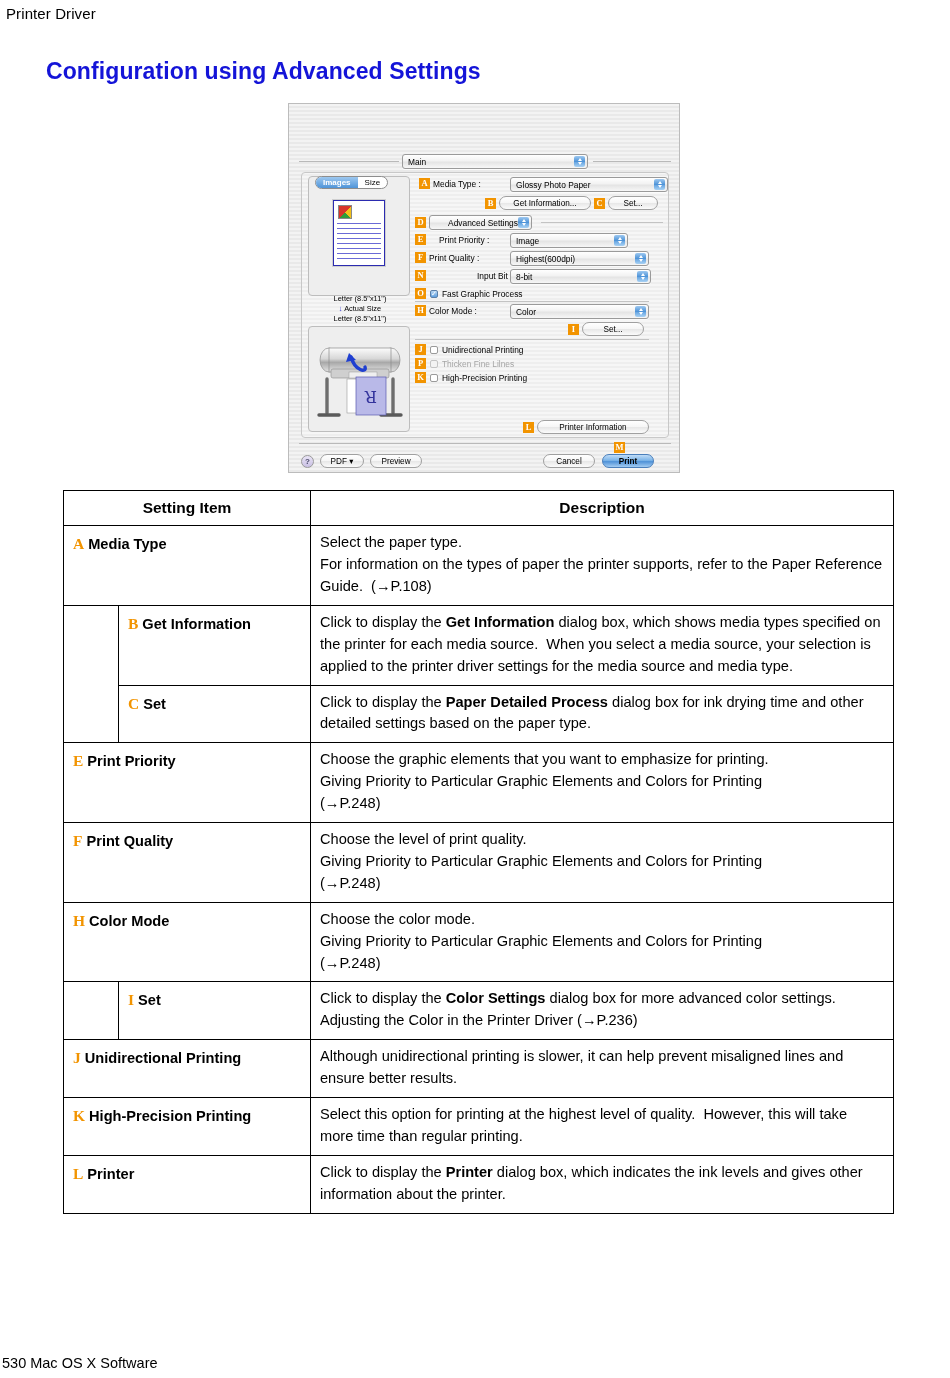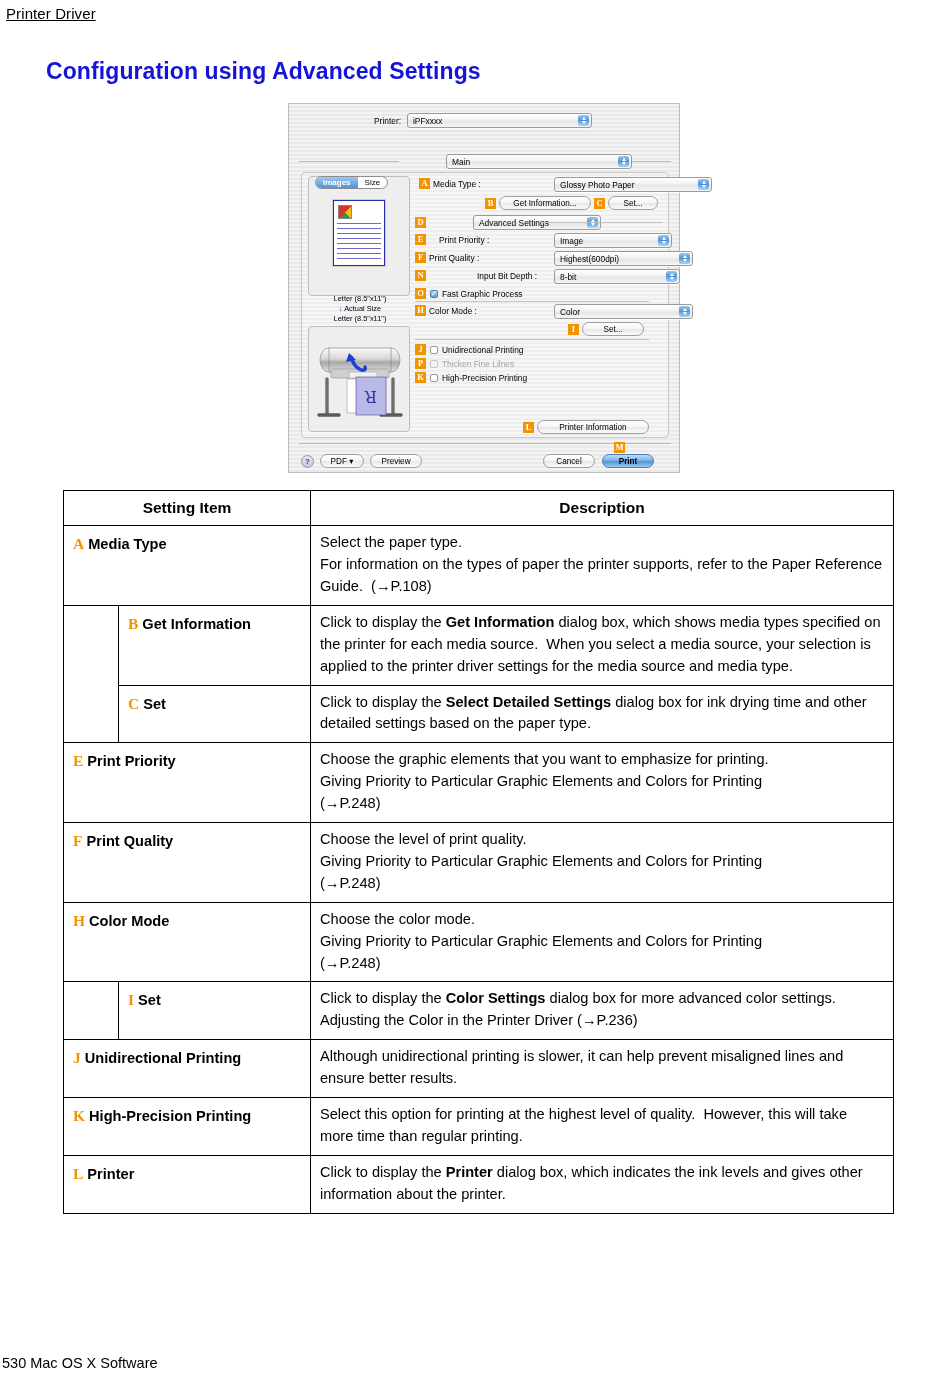--- a/index.html
+++ b/index.html
@@ -9,21 +9,21 @@
     background:#ffffff;
     font-family:"Liberation Sans", sans-serif;
     color:#000;
     position:relative;
     overflow:hidden;
   }
 
   
   .running-head{
     position:absolute; left:6px; top:5px;
-    font-size:15px; letter-spacing:.1px;text-decoration:underline;
+    font-size:15px; letter-spacing:.1px;
   }
 
   
   .page-title{
     position:absolute; left:46px; top:58px;
     font-size:23px; font-weight:bold; color:#1414d8;
     letter-spacing:.1px;
   }
 
   
@@ -46,21 +46,20 @@
     height:15px;
     border:1px solid #9a9a9a;
     border-radius:3px;
     background:linear-gradient(to bottom,#ffffff 0%,#f2f2f2 45%,#e4e4e4 55%,#f7f7f7 100%);
     display:flex; align-items:center;
     padding-left:5px;
     font-size:8.4px;
     box-shadow:0 1px 0 rgba(255,255,255,.7);
     white-space:nowrap;
     overflow:hidden;
-    margin-left:44px;
   }
   .popup .arrows{
     position:absolute; right:2px; top:1px; bottom:1px; width:11px;
     border-radius:2px;
     background:linear-gradient(to bottom,#9dc8f0 0%,#4f94d8 50%,#5fa0e0 51%,#a9d2f4 100%);
     display:flex; flex-direction:column; align-items:center; justify-content:center;
     gap:1px;
   }
   .popup .arrows i{
     display:block; width:0; height:0;
@@ -191,30 +190,20 @@
 </style>
 </head>
 <body>
 
 <div class="running-head">Printer Driver</div>
 
 <div class="page-title">Configuration using Advanced Settings</div>
 
 <div class="dialog">
 
-  <div class="dlg-row" style="position:absolute;left:0;top:9px;width:100%;">
-    <div class="lbl-right" style="width:112px;">Printer:</div>
-    <div class="popup" style="width:185px;margin-left:6px;">
-      <span>iPFxxxx</span>
-      <span class="arrows">
-          <i class="up"></i>
-          <i class="dn"></i>
-        </span>
-    </div>
-  </div>
 
 
   <div style="position:absolute;left:10px;top:57px;width:100px;height:1px;background:#b9b9b9;"></div>
   <div style="position:absolute;left:304px;top:57px;width:78px;height:1px;background:#b9b9b9;"></div>
   <div class="popup" style="position:absolute;left:113px;top:50px;width:186px;">
     <span>Main</span>
     <span class="arrows">
         <i class="up"></i>
         <i class="dn"></i>
       </span>
@@ -276,21 +265,21 @@
 
   <div style="position:absolute;left:196px;top:92px;display:flex;align-items:center;gap:3px;">
     <span class="badge">B</span>
     <span class="btn" style="width:92px;">Get Information...</span>
     <span class="badge">C</span>
     <span class="btn" style="width:50px;">Set...</span>
   </div>
 
   <div style="position:absolute;left:126px;top:111px;display:flex;align-items:center;gap:3px;">
     <span class="badge">D</span>
-    <span class="popup" style="width:128px;">
+    <span class="popup" style="width:103px;justify-content:center;">
       <span>Advanced Settings</span>
       <span class="arrows">
           <i class="up"></i>
           <i class="dn"></i>
         </span>
     </span>
   </div>
   <div style="position:absolute;left:252px;top:118px;width:122px;height:1px;background:#c3c3c3;"></div>
 
   <div style="position:absolute;left:126px;top:130px;display:flex;align-items:center;">
@@ -314,21 +303,21 @@
     <span class="arrows">
         <i class="up"></i>
         <i class="dn"></i>
       </span>
   </div>
 
   <div style="position:absolute;left:126px;top:166px;display:flex;align-items:center;">
     <span class="badge">N</span>
     <span style="margin-left:3px;padding-left:48px;">Input Bit Depth :</span>
   </div>
-  <div class="popup" style="position:absolute;left:221px;top:165px;width:126px;">
+  <div class="popup" style="position:absolute;left:221px;top:165px;width:141px;">
     <span>8-bit</span>
     <span class="arrows">
         <i class="up"></i>
         <i class="dn"></i>
       </span>
   </div>
 
   <div style="position:absolute;left:126px;top:184px;display:flex;align-items:center;">
     <span class="badge">O</span>
     <span style="margin-left:4px;width:8px;height:8px;border:1px solid #5a7fa8;border-radius:2px;background:linear-gradient(to bottom,#b9d8f4,#5e9ede);display:inline-flex;align-items:center;justify-content:center;color:#fff;font-size:7px;line-height:1;">✓</span>
@@ -404,21 +393,21 @@
         <td class="item" colspan="2"><span class="ltr">A</span>Media Type</td>
         <td class="desc">Select the paper type.<br>For information on the types of paper the printer supports, refer to the Paper Reference Guide.&nbsp; (→P.108)</td>
       </tr>
       <tr>
         <td class="spacer" rowspan="2"></td>
         <td class="item indent"><span class="ltr">B</span>Get Information</td>
         <td class="desc">Click to display the <b>Get Information</b> dialog box, which shows media types specified on the printer for each media source.&nbsp; When you select a media source, your selection is applied to the printer driver settings for the media source and media type.</td>
       </tr>
       <tr>
         <td class="item indent"><span class="ltr">C</span>Set</td>
-        <td class="desc">Click to display the <b>Select Detailed Settings</b> dialog box for ink drying time and other detailed settings based on the paper type.</td>
+        <td class="desc">Click to display the <b>Paper Detailed Process</b> dialog box for ink drying time and other detailed settings based on the paper type.</td>
       </tr>
       <tr>
         <td class="item" colspan="2"><span class="ltr">E</span>Print Priority</td>
         <td class="desc">Choose the graphic elements that you want to emphasize for printing.<br>Giving Priority to Particular Graphic Elements and Colors for Printing<br>(→P.248)</td>
       </tr>
       <tr>
         <td class="item" colspan="2"><span class="ltr">F</span>Print Quality</td>
         <td class="desc">Choose the level of print quality.<br>Giving Priority to Particular Graphic Elements and Colors for Printing<br>(→P.248)</td>
       </tr>
       <tr>

